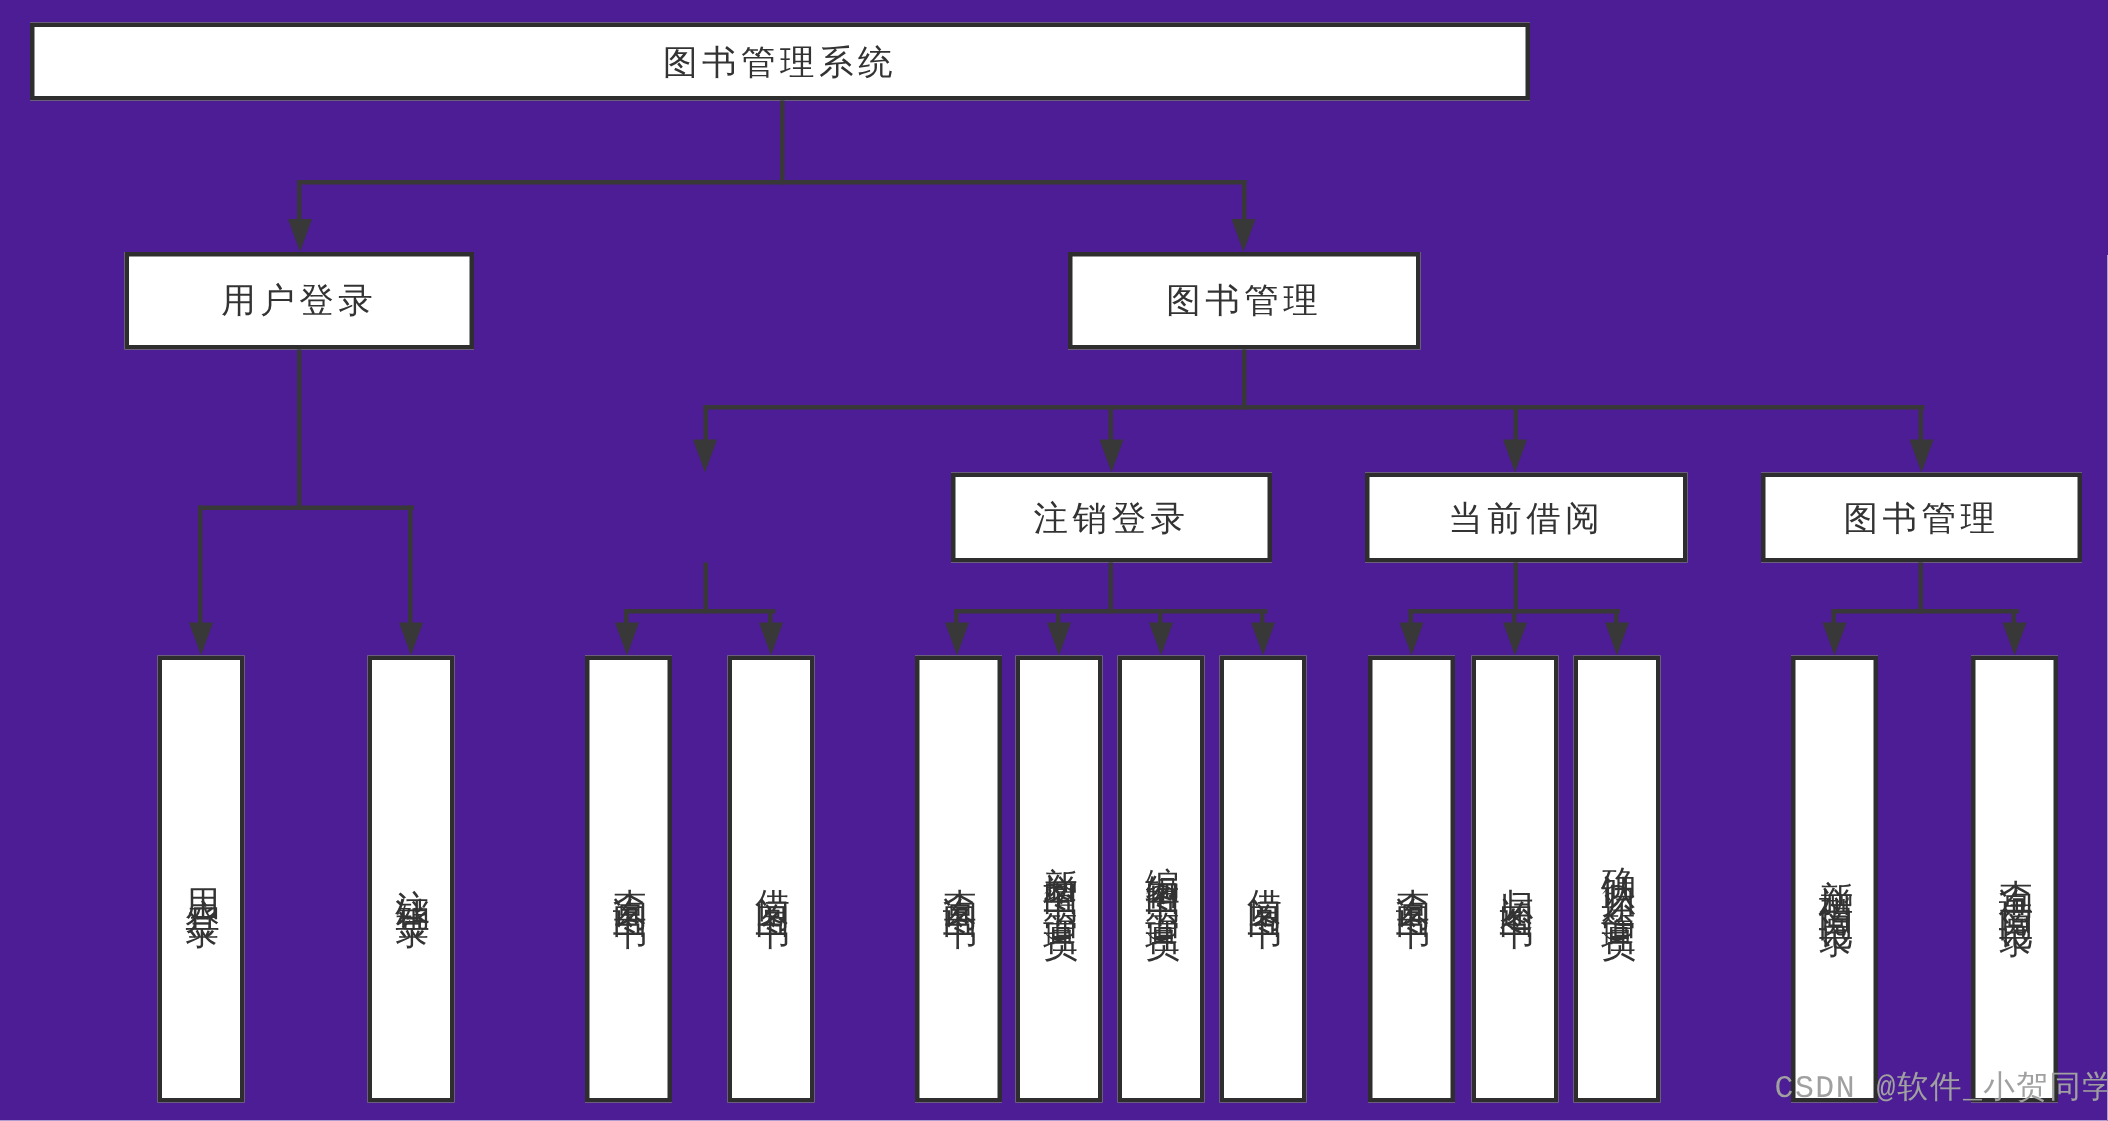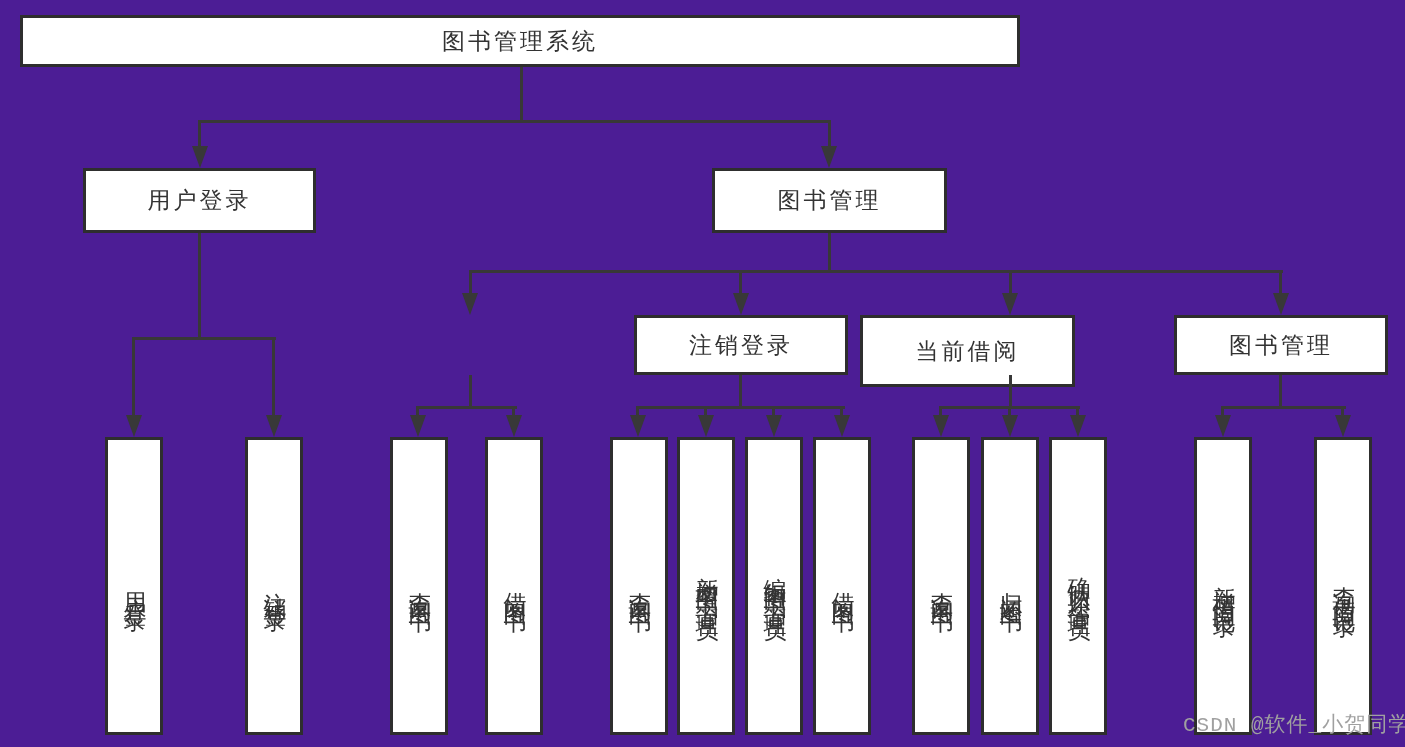--- a/index.html
+++ b/index.html
@@ -74,21 +74,21 @@
   <div class="vl" style="left:469px;top:270px;height:25px"></div>
   <div class="ah" style="left:462px;top:293px"></div>
   <div class="vl" style="left:739px;top:270px;height:25px"></div>
   <div class="ah" style="left:733px;top:293px"></div>
   <div class="vl" style="left:1009px;top:270px;height:25px"></div>
   <div class="ah" style="left:1002px;top:293px"></div>
   <div class="vl" style="left:1279px;top:270px;height:25px"></div>
   <div class="ah" style="left:1273px;top:293px"></div>
 
   <div class="node nh" style="left:634px;top:315px;width:214px;height:60px">注销登录</div>
-  <div class="node nh" style="left:860px;top:315px;width:215px;height:72px">当前借阅</div>
+  <div class="node nh" style="left:910px;top:315px;width:215px;height:60px">当前借阅</div>
   <div class="node nh" style="left:1174px;top:315px;width:214px;height:60px">图书管理</div>
 
   <div class="vl" style="left:469px;top:375px;height:34px"></div>
   <div class="hl" style="left:417px;top:406px;width:100px"></div>
   <div class="vl" style="left:416px;top:406px;height:12px"></div>
   <div class="ah" style="left:410px;top:415px"></div>
   <div class="vl" style="left:512px;top:406px;height:12px"></div>
   <div class="ah" style="left:506px;top:415px"></div>
 
   <div class="vl" style="left:739px;top:375px;height:34px"></div>

